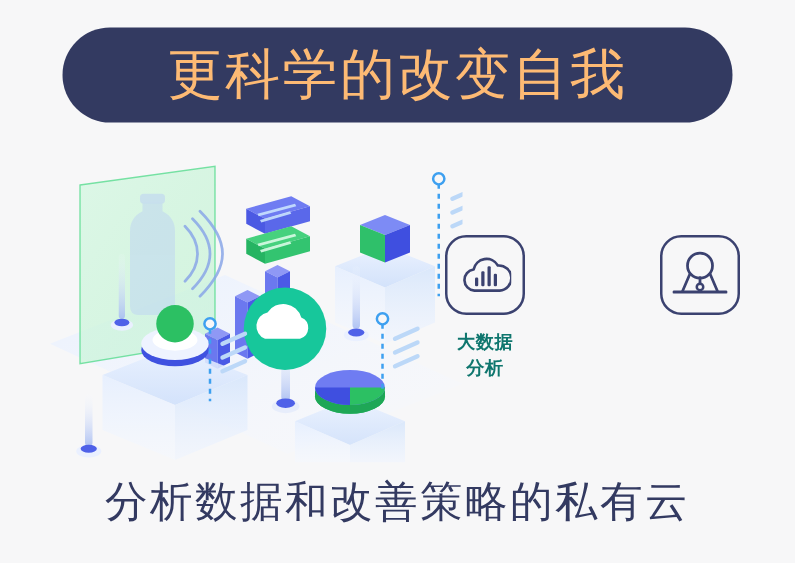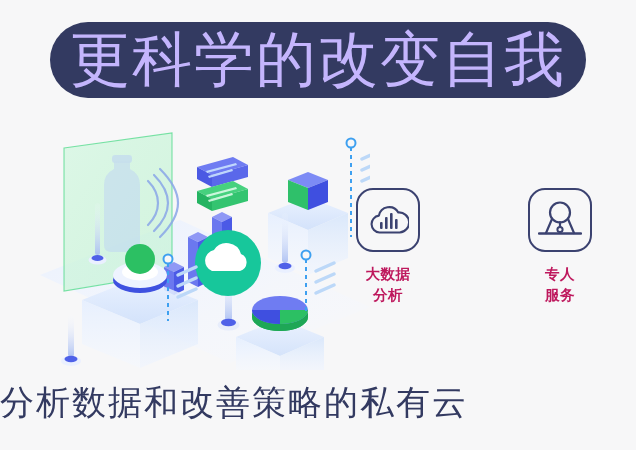--- a/index.html
+++ b/index.html
@@ -29,35 +29,35 @@
     top: 22px;
     width: 536px;
     height: 76px;
     background: #333a61;
     border-radius: 40px;
     display: flex;
     align-items: center;
     justify-content: center;
   }
   .header-title {
-    color: #c4b5fd;
-    font-size: 60px;
+    color: #fdba74;
+    font-size: 44px;
     letter-spacing: 2px;
     font-weight: 500;
     line-height: 1;
     white-space: nowrap;
   }
 
   
   .footer-caption {
     position: absolute;
     left: 0;
     top: 382px;
     width: 636px;
-    text-align: left;
+    text-align: center;
     color: #333a61;
     font-size: 34px;
     letter-spacing: 2px;
     font-weight: 500;
     line-height: 1.2;
     white-space: nowrap;
   }
 
   
   .illustration {
@@ -91,21 +91,21 @@
     border-radius: 17px;
     box-sizing: border-box;
     display: flex;
     align-items: center;
     justify-content: center;
     background: #f7f7f8;
   }
   .feature-icon svg { display: block; }
   .feature-label {
     margin-top: 12px;
-    color: #be185d;
+    color: #0f766e;
     font-size: 14.5px;
     font-weight: 700;
     line-height: 1.45;
     text-align: center;
     letter-spacing: 0.5px;
     white-space: pre-line;
   }
 </style>
 </head>
 <body>
@@ -318,20 +318,18 @@
         <span>
           <svg width="44" height="40" viewBox="0 0 44 40" xmlns="http://www.w3.org/2000/svg">
             <circle cx="22" cy="12.5" r="10" fill="none" stroke="#3b4270" stroke-width="2.2"></circle>
             <path d="M14,19 L8,33 M30,19 L36,33" fill="none" stroke="#3b4270" stroke-width="2.2" stroke-linecap="round"></path>
             <path d="M22,22 L22,27" fill="none" stroke="#3b4270" stroke-width="2.2" stroke-linecap="round"></path>
             <circle cx="22" cy="29.5" r="2.6" fill="none" stroke="#3b4270" stroke-width="2"></circle>
             <line x1="1" y1="33.5" x2="43" y2="33.5" stroke="#3b4270" stroke-width="2.4" stroke-linecap="round"></line>
           </svg>
         </span>
       </div>
-      <div class="feature-label">专人
-服务</div>
     </div>
   </div>
 
   <div class="footer-caption">分析数据和改善策略的私有云</div>
 
 </div>
 
 </body></html>

